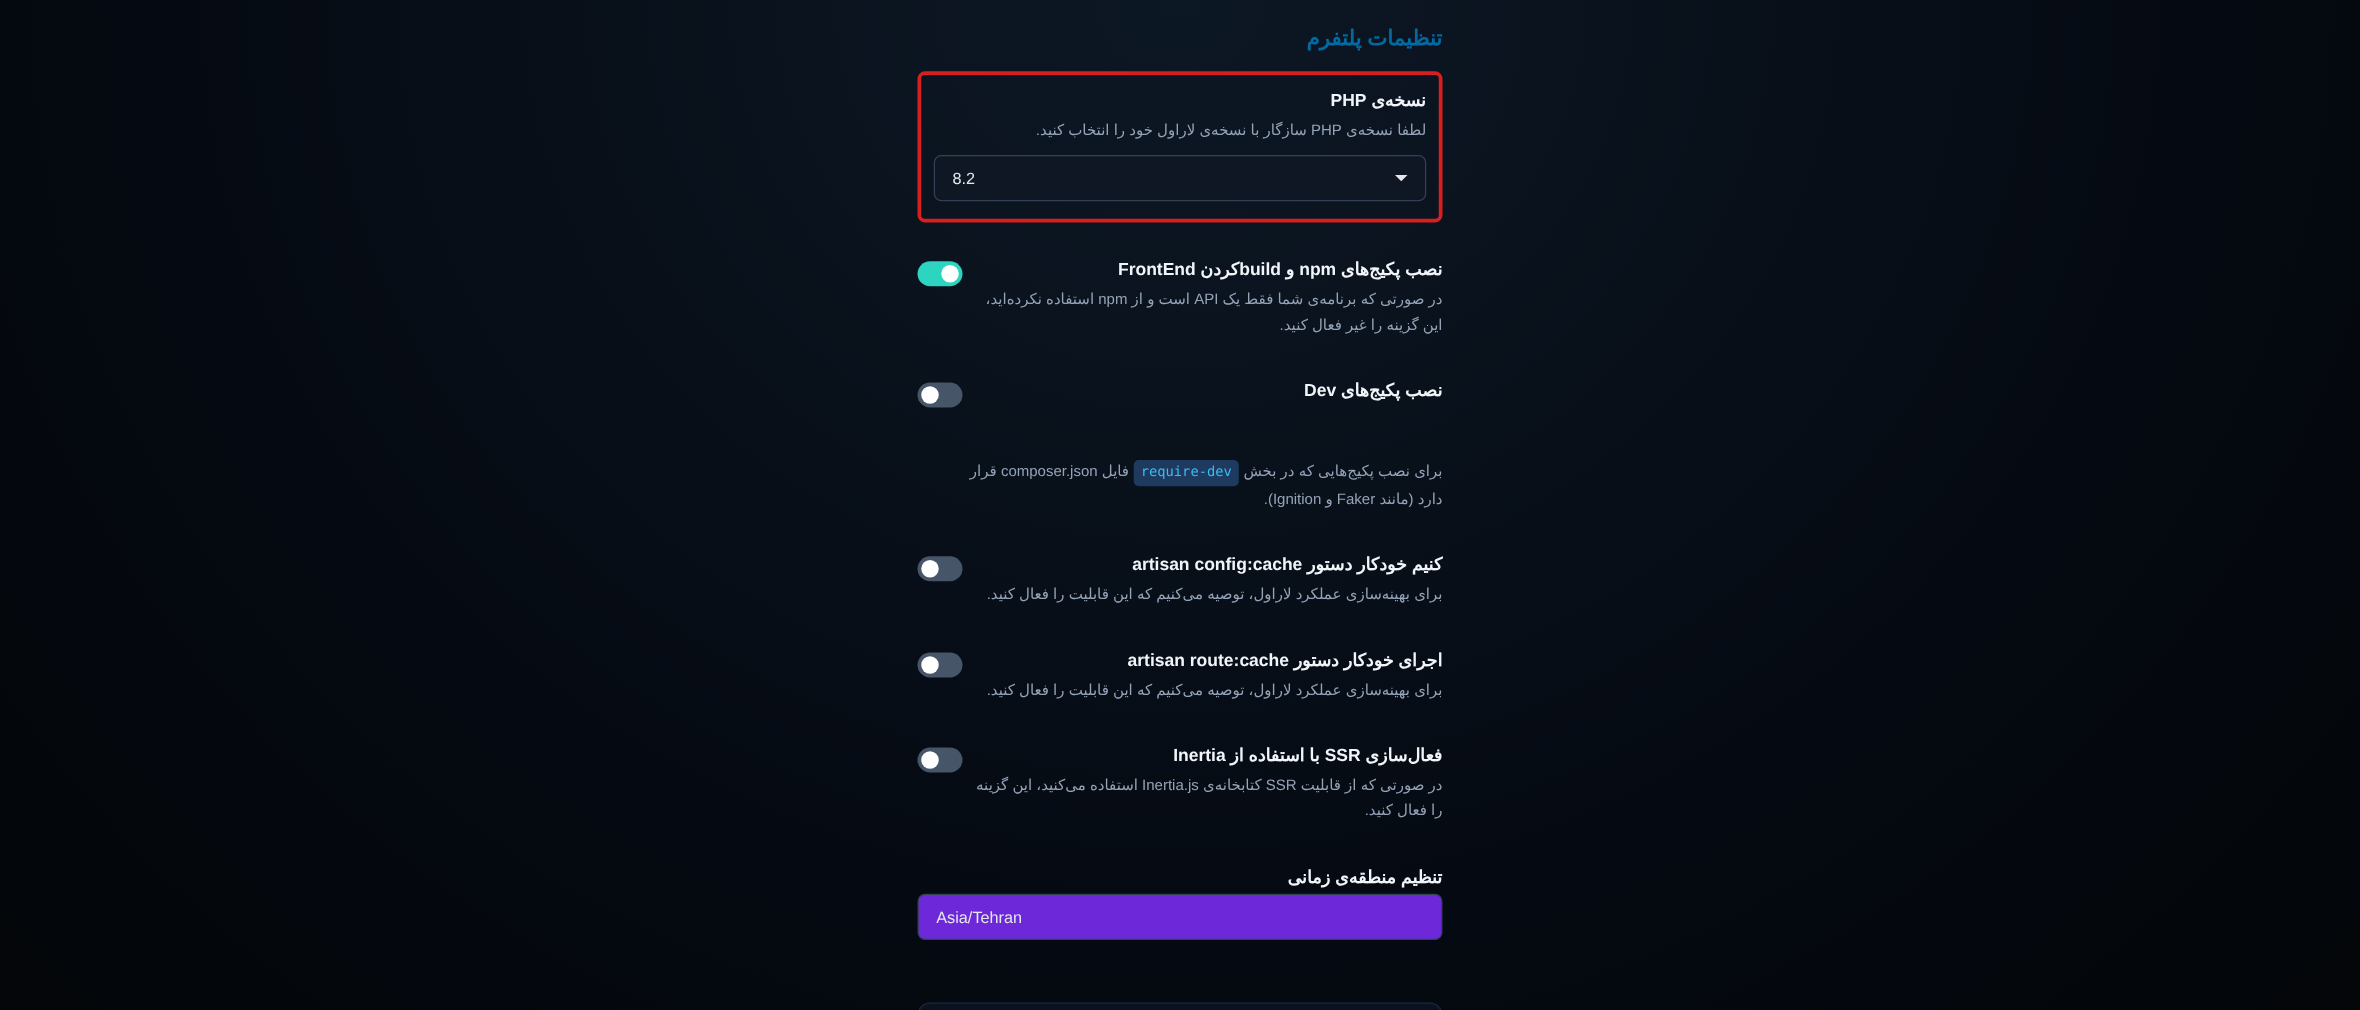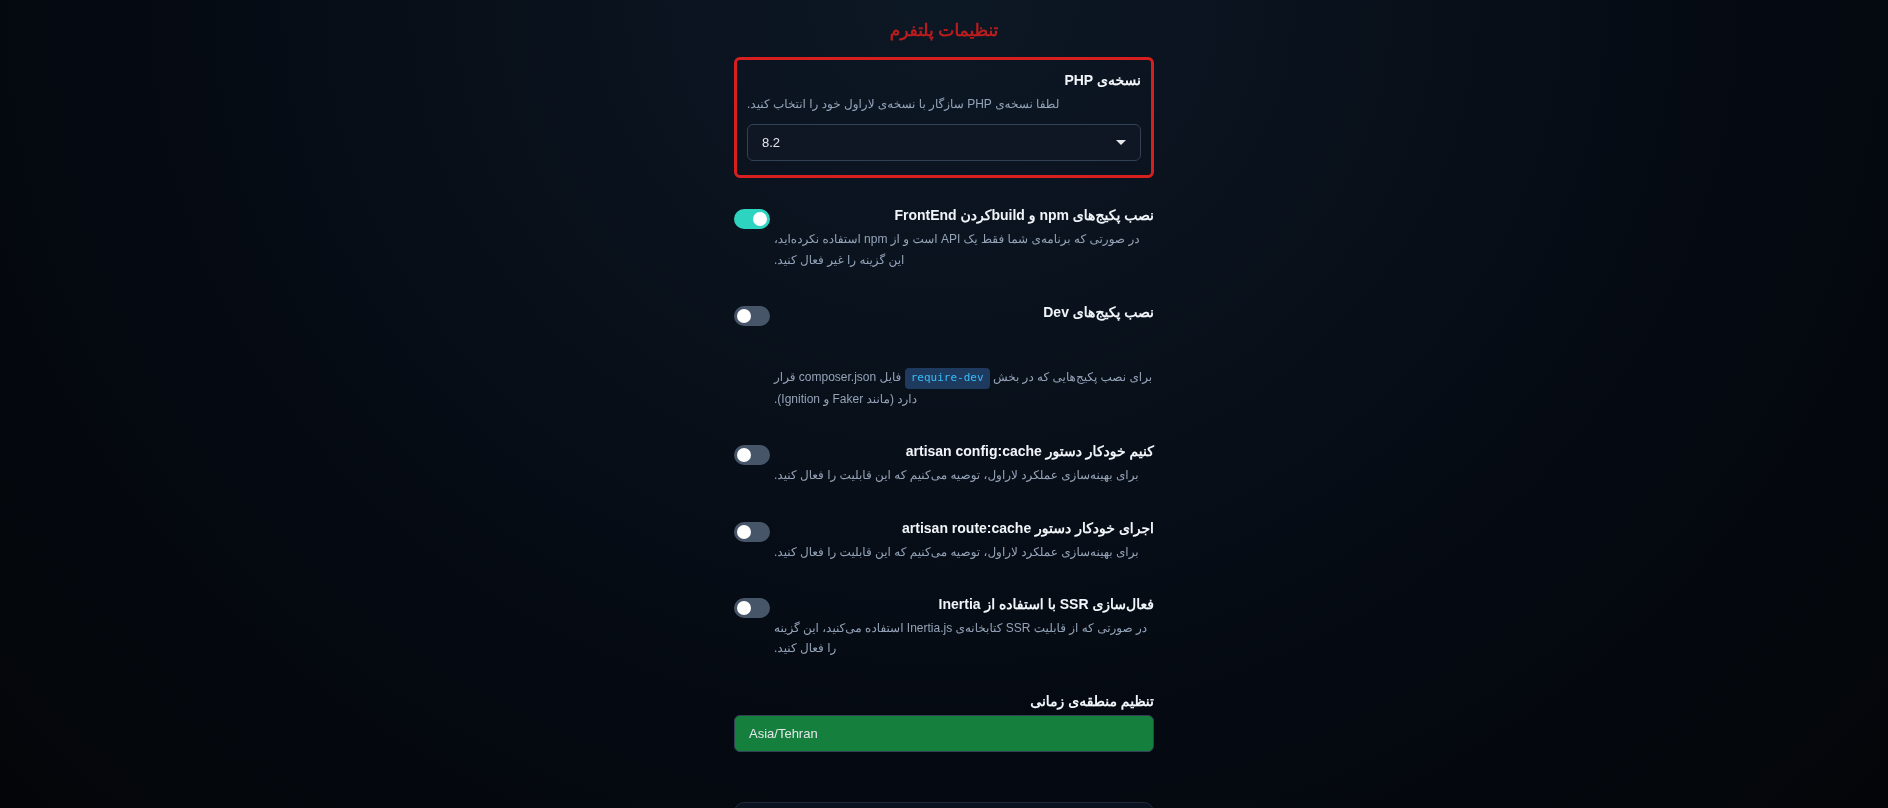--- a/index.html
+++ b/index.html
@@ -19,23 +19,23 @@
 }
 .container {
   width: 420px;
   display: flex;
   flex-direction: column;
   gap: 4px;
 }
 .page-title {
   font-size: 17px;
   font-weight: 700;
-  color: #b91c1c;
+  color: #0369a1;
   margin-bottom: 12px;
-  text-align: center;
+  text-align: right;
 }
 .highlighted {
   border: 3px solid #d71f1f;
   border-radius: 6px;
   padding: 12px 10px 14px 10px;
   margin-bottom: 25px;
 }
 .section {
   margin-bottom: 20px;
 }
@@ -44,21 +44,21 @@
   font-weight: 700;
   color: #f1f5f9;
   margin-bottom: 6px;
   text-align: right;
 }
 .section-desc {
   font-size: 12px;
   color: #94a3b8;
   line-height: 1.7;
   margin-bottom: 10px;
-  text-align: left;
+  text-align: right;
 }
 .code-tag {
   background: #1e3a5f;
   color: #38bdf8;
   padding: 1px 6px;
   border-radius: 4px;
   font-family: monospace;
   font-size: 11px;
   direction: ltr;
   display: inline-block;
@@ -120,21 +120,21 @@
   top: 3px;
 }
 .toggle.on .toggle-knob {
   right: 3px;
 }
 .toggle.off .toggle-knob {
   left: 3px;
 }
 .input {
   width: 100%;
-  background: #15803d;
+  background: #6d28d9;
   border: 1px solid #334155;
   border-radius: 6px;
   padding: 10px 14px;
   color: #e5e7eb;
   font-size: 13px;
   direction: ltr;
   text-align: left;
 }
 .footer {
   display: flex;

